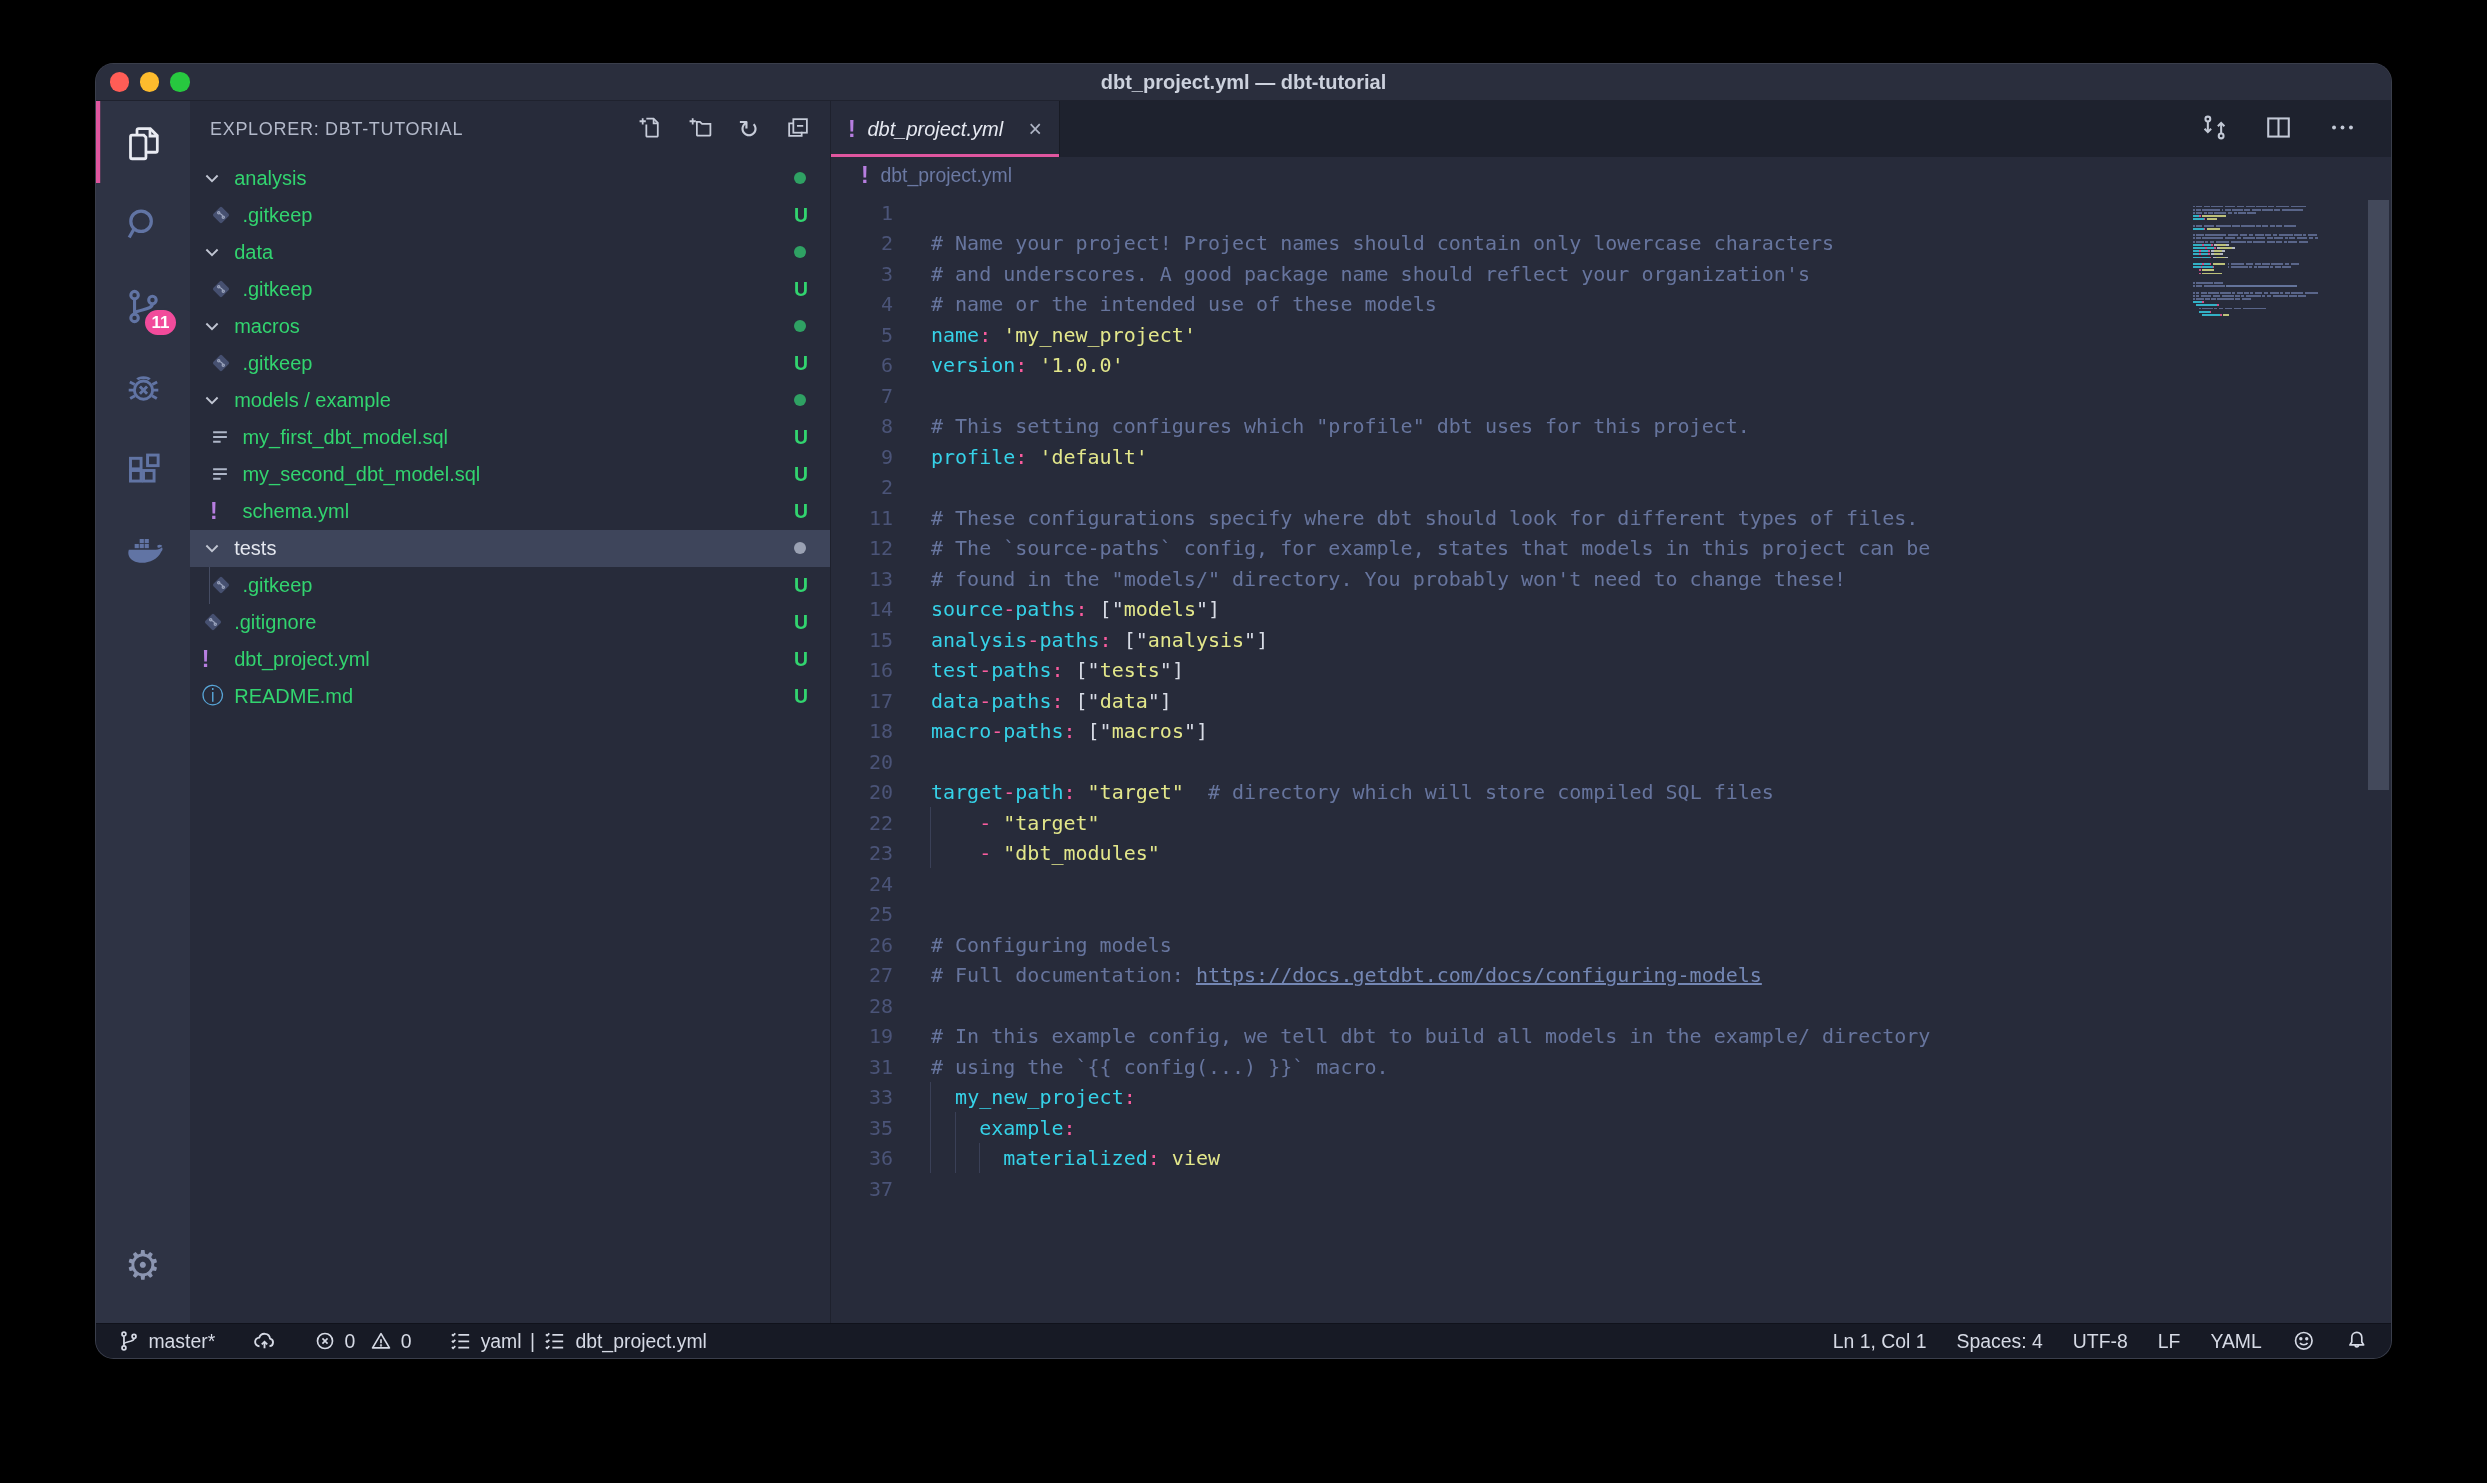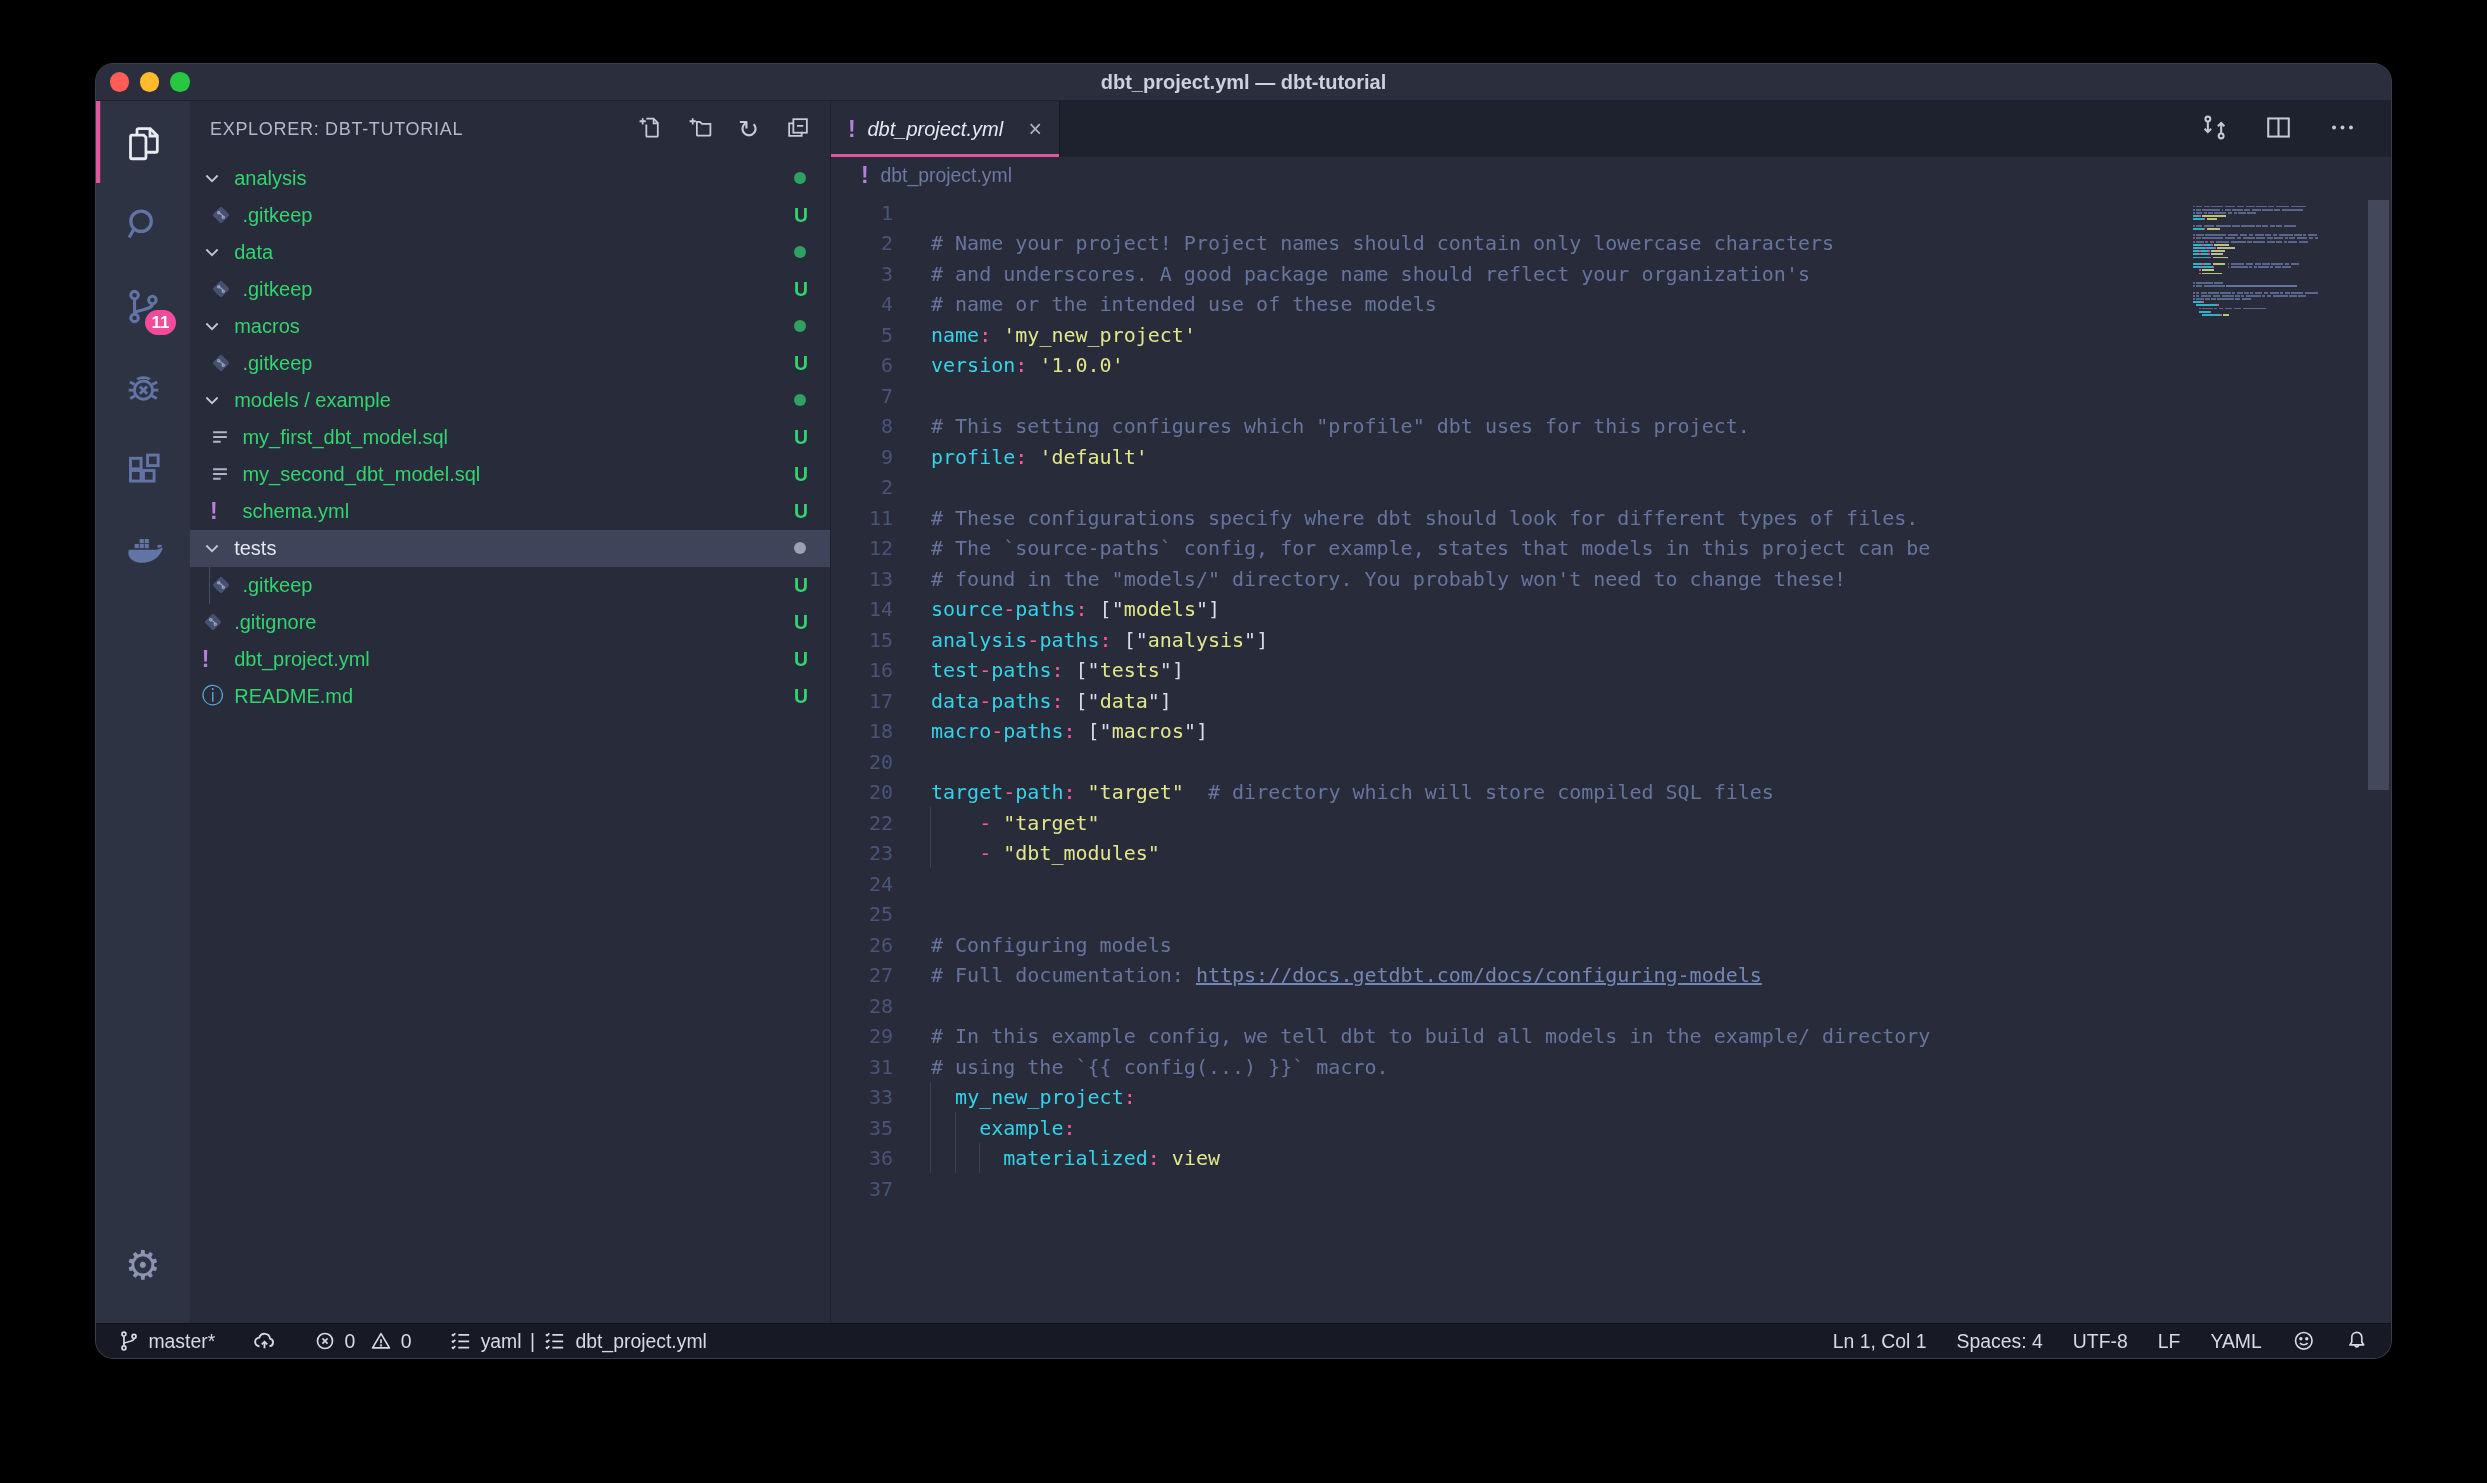--- a/index.html
+++ b/index.html
@@ -409,21 +409,21 @@
             <div class="cl"><div class="ln">18</div><div class="lc"><span class="tok-k">macro</span><span class="tok-p">-</span><span class="tok-k">paths</span><span class="tok-p">:</span><span class="tok-w"> </span><span class="tok-w">["</span><span class="tok-s">macros</span><span class="tok-w">"]</span></div></div>
             <div class="cl"><div class="ln">20</div><div class="lc"></div></div>
             <div class="cl"><div class="ln">20</div><div class="lc"><span class="tok-k">target</span><span class="tok-p">-</span><span class="tok-k">path</span><span class="tok-p">:</span><span class="tok-w"> </span><span class="tok-s">"target"</span><span class="tok-w">  </span><span class="tok-c"># directory which will store compiled SQL files</span></div></div>
             <div class="cl"><div class="iguide" style="left: 99px;"></div><div class="ln">22</div><div class="lc"><span class="tok-w">    </span><span class="tok-p">-</span><span class="tok-w"> </span><span class="tok-s">"target"</span></div></div>
             <div class="cl"><div class="iguide" style="left: 99px;"></div><div class="ln">23</div><div class="lc"><span class="tok-w">    </span><span class="tok-p">-</span><span class="tok-w"> </span><span class="tok-s">"dbt_modules"</span></div></div>
             <div class="cl"><div class="ln">24</div><div class="lc"></div></div>
             <div class="cl"><div class="ln">25</div><div class="lc"></div></div>
             <div class="cl"><div class="ln">26</div><div class="lc"><span class="tok-c"># Configuring models</span></div></div>
             <div class="cl"><div class="ln">27</div><div class="lc"><span class="tok-c"># Full documentation: </span><span class="tok-u">https://docs.getdbt.com/docs/configuring-models</span></div></div>
             <div class="cl"><div class="ln">28</div><div class="lc"></div></div>
-            <div class="cl"><div class="ln">29</div><div class="lc"><span class="tok-c"># In this example config, we tell dbt to build all models in the example/ directory</span></div></div>
+            <div class="cl"><div class="ln">19</div><div class="lc"><span class="tok-c"># In this example config, we tell dbt to build all models in the example/ directory</span></div></div>
             <div class="cl"><div class="ln">31</div><div class="lc"><span class="tok-c"># using the `{{ config(...) }}` macro.</span></div></div>
             <div class="cl"><div class="iguide" style="left: 99px;"></div><div class="ln">33</div><div class="lc"><span class="tok-w">  </span><span class="tok-k">my_new_project</span><span class="tok-p">:</span></div></div>
             <div class="cl"><div class="iguide" style="left: 99px;"></div><div class="iguide" style="left: 124px;"></div><div class="ln">35</div><div class="lc"><span class="tok-w">    </span><span class="tok-k">example</span><span class="tok-p">:</span></div></div>
             <div class="cl"><div class="iguide" style="left: 99px;"></div><div class="iguide" style="left: 124px;"></div><div class="iguide" style="left: 148px;"></div><div class="ln">36</div><div class="lc"><span class="tok-w">      </span><span class="tok-k">materialized</span><span class="tok-p">:</span><span class="tok-w"> </span><span class="tok-s">view</span></div></div>
             <div class="cl"><div class="ln">37</div><div class="lc"></div></div>
           </div>
         <div class="minimap" id="minimap">
             <div class="mm-line"></div>
             <div class="mm-line">
               <span style="width: 1.5px; background: rgb(103, 117, 158);"></span>

